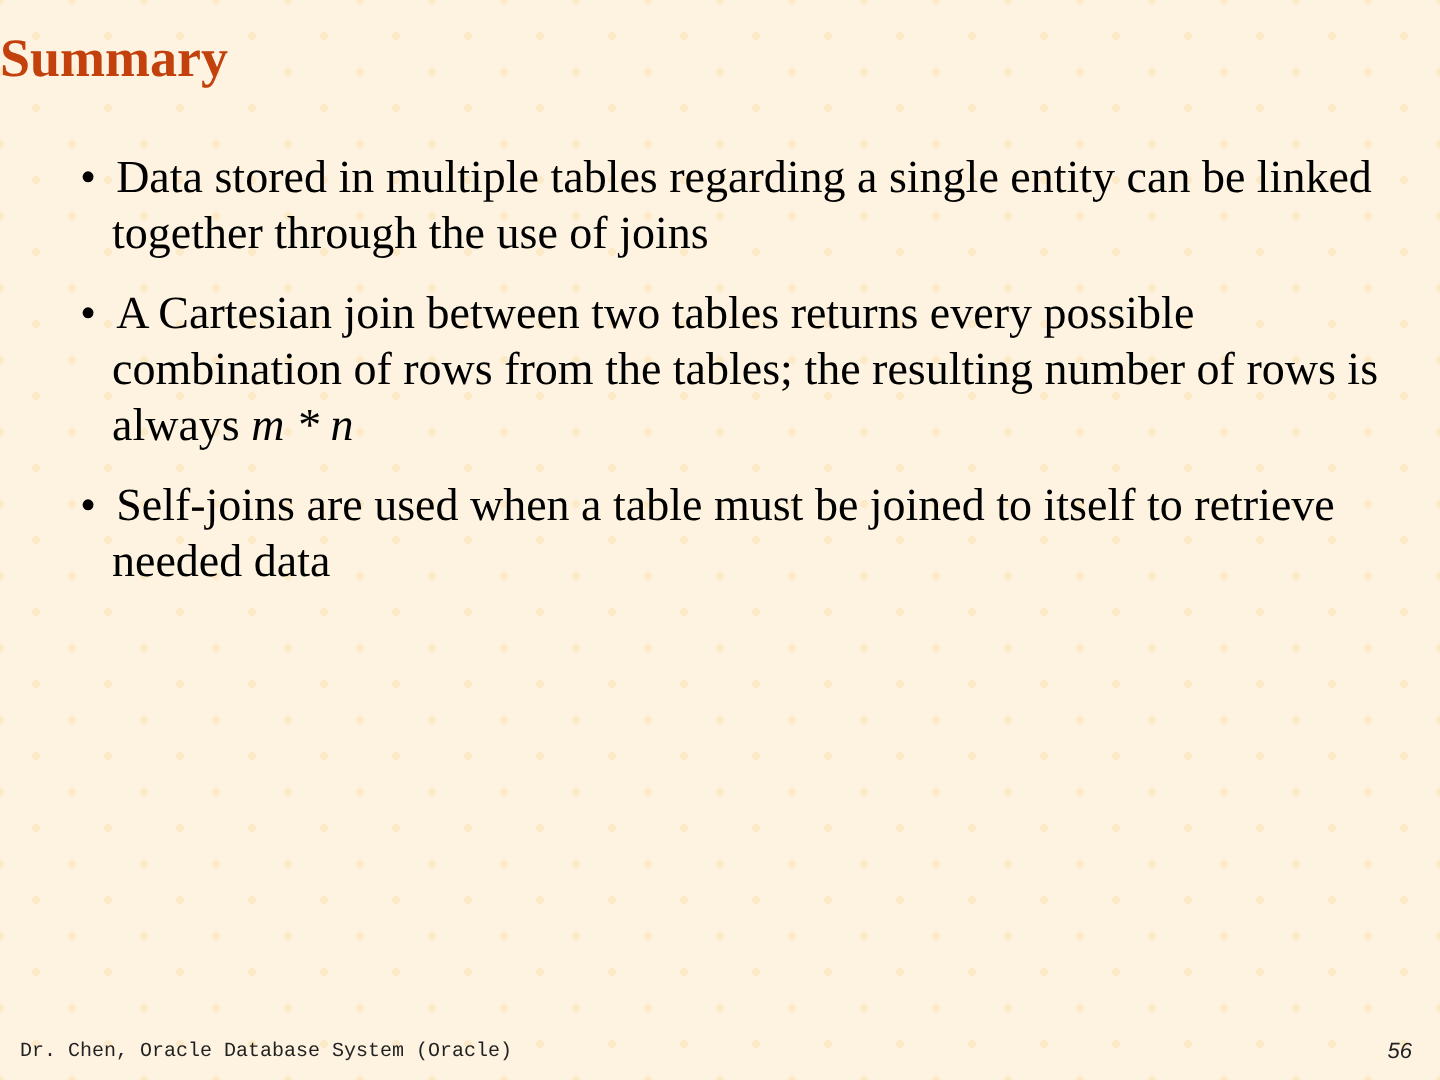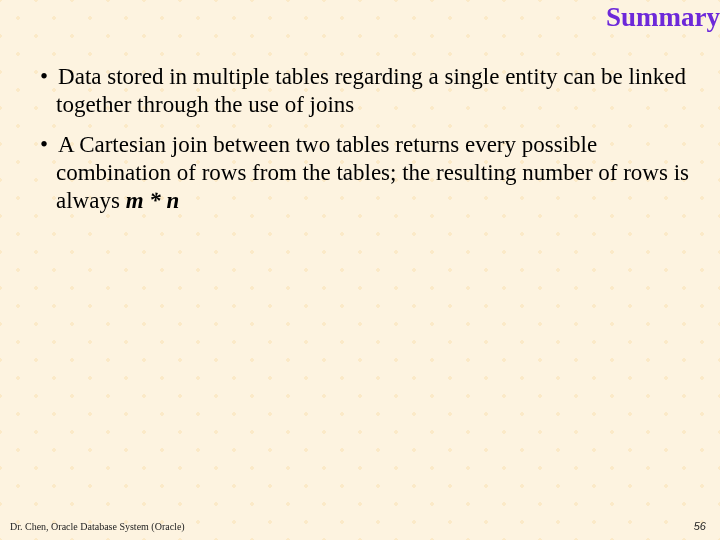--- a/index.html
+++ b/index.html
@@ -16,49 +16,49 @@
       radial-gradient(rgba(250,225,180,0.55) 2px, transparent 2px);
     background-size: 36px 36px;
     background-position: 0 0, 18px 18px;
     font-family: "Times New Roman", Times, serif;
     color: #000;
     position: relative;
   }
   .title {
     font-weight: bold;
     font-size: 27px;
-    text-align: right;
-    padding-top: 2px;
-    color: #6d28d9;
+    text-align: left;
+    padding-top: 14px;
+    color: #c2410c;
   }
   .content {
     padding: 18px 28px 0 28px;
   }
   ul.bullets {
     list-style: none;
     margin: 0;
     padding: 0;
   }
   ul.bullets li {
     font-size: 23px;
     line-height: 1.22;
     padding-left: 28px;
     text-indent: -16px;
     margin: 12px 0 2px 0;
   }
   ul.bullets li::before {
     content: "•";
     padding-right: 10px;
   }
-  .em { font-style: italic; font-weight: bold; }
+  .em { font-style: italic; }
   .footer-left {
     position: absolute;
     left: 10px;
     bottom: 8px;
-    font-family: Liberation Serif, serif;
+    font-family: Liberation Mono, monospace;
     font-size: 10px;
     color: #222;
   }
   .footer-right {
     position: absolute;
     right: 14px;
     bottom: 8px;
     font-family: Arial, Helvetica, sans-serif;
     font-size: 11px;
     color: #222;
@@ -67,17 +67,18 @@
 </style>
 </head>
 <body>
 
 <div class="title">Summary</div>
 
 <div class="content">
   <ul class="bullets">
     <li><span>Data stored in multiple tables regarding a single entity can be linked together through the use of joins</span><span class="em"></span><span></span></li>
     <li><span>A Cartesian join between two tables returns every possible combination of rows from the tables; the resulting number of rows is always </span><span class="em">m * n</span><span></span></li>
+    <li><span>Self-joins are used when a table must be joined to itself to retrieve needed data</span><span class="em"></span><span></span></li>
   </ul>
 </div>
 
 <div class="footer-left">Dr. Chen, Oracle Database System (Oracle)</div>
 <div class="footer-right">56</div>
 
 </body></html>

